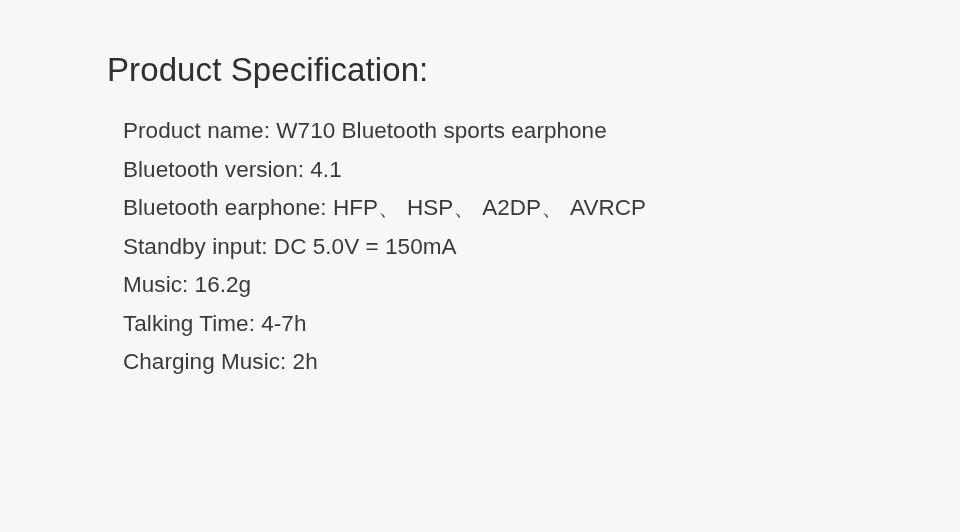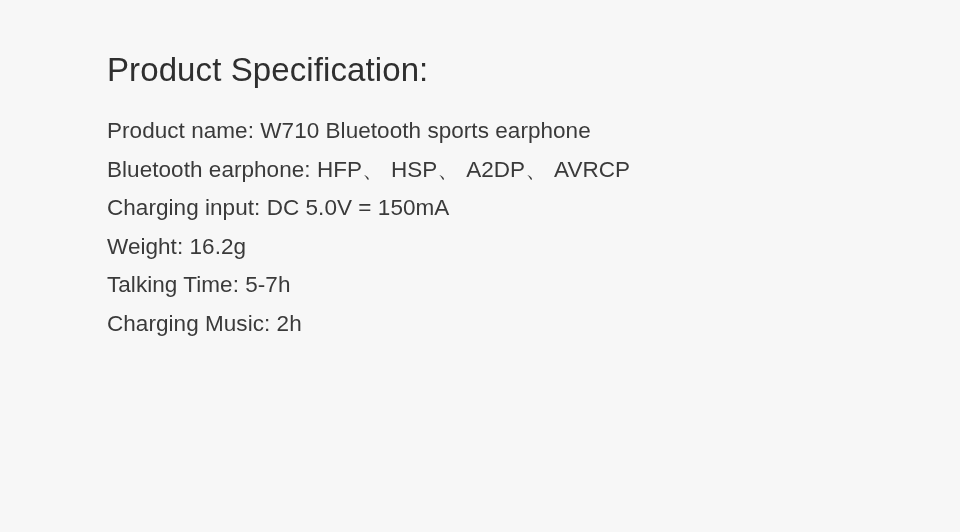--- a/index.html
+++ b/index.html
@@ -37,21 +37,21 @@
     font-weight: 400;
     line-height: 40px;
     color: #2f2f2f;
     letter-spacing: 0.1px;
     margin: 0 0 22px 0;
     white-space: nowrap;
   }
 
   .spec-list {
     list-style: none;
-    margin: 0;
+    margin: 16px;
     padding: 0;
   }
 
   .spec-line {
     font-family: "Liberation Sans", sans-serif;
     font-size: 22.5px;
     font-weight: 400;
     line-height: 38.5px;
     color: #3a3a3a;
     letter-spacing: 0.05px;
@@ -61,21 +61,22 @@
 </head>
 <body>
 
 <div class="spec-page">
   <div class="spec-inner">
 
     <h1 class="spec-title">Product Specification:</h1>
 
     <ul class="spec-list">
       <li class="spec-line">Product name: W710 Bluetooth sports earphone</li>
+      <li class="spec-line">Bluetooth version: 4.1</li>
       <li class="spec-line">Bluetooth earphone: HFP、 HSP、 A2DP、 AVRCP</li>
-      <li class="spec-line">Charging input: DC 5.0V = 150mA</li>
-      <li class="spec-line">Weight: 16.2g</li>
-      <li class="spec-line">Talking Time: 5-7h</li>
+      <li class="spec-line">Standby input: DC 5.0V = 150mA</li>
+      <li class="spec-line">Music: 16.2g</li>
+      <li class="spec-line">Talking Time: 4-7h</li>
       <li class="spec-line">Charging Music: 2h</li>
     </ul>
 
   </div>
 </div>
 
 </body></html>

